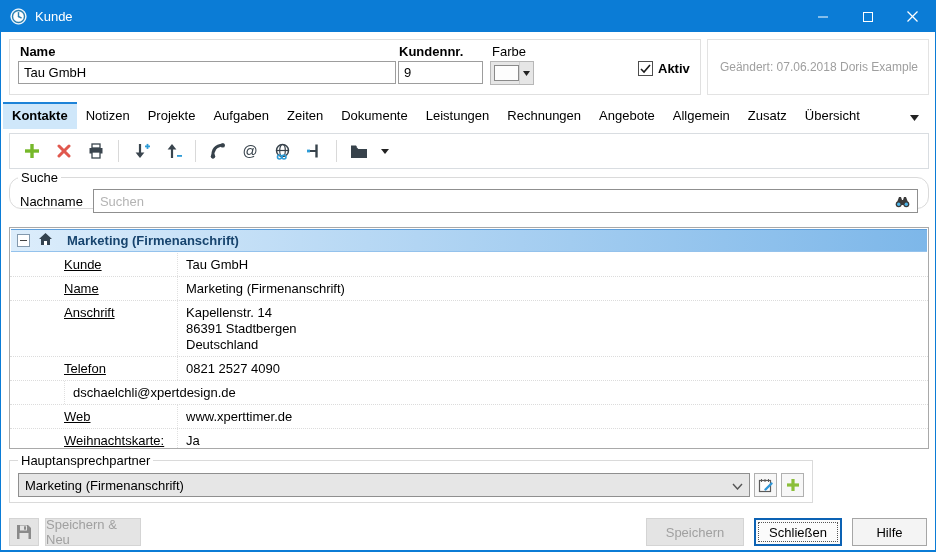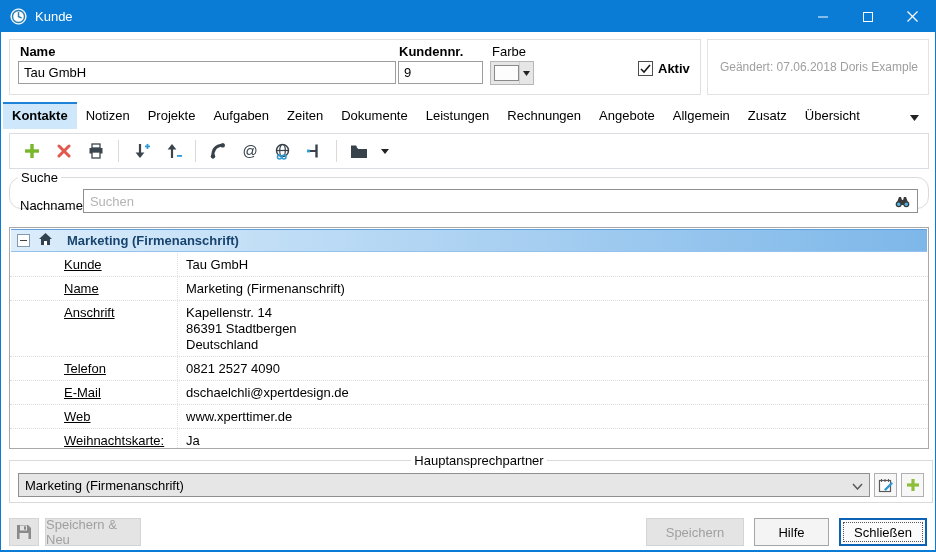--- a/index.html
+++ b/index.html
@@ -52,21 +52,21 @@
   .toolbar {
     position:absolute; top:132px; left:8px; width:920px; height:36px;
     border:1px solid #d9dde1; display:flex; align-items:center; padding:0 8px; gap:4px;
   }
   .tbtn { width:28px; height:28px; display:flex; align-items:center; justify-content:center; }
   .tsep { width:1px; height:22px; background:#d9d9d9; margin:0 4px; }
   
   fieldset { border:1px solid #dadada; position:absolute; padding:0; }
   legend { font-size:13px; color:#000; margin-left:8px; padding:0 3px; }
   .searchbox { top:169px; left:8px; width:920px; height:39px;border-radius:12px; }
-  .searchrow { display:flex; align-items:flex-end; padding:4px 10px 0 10px; }
+  .searchrow { display:flex; align-items:center; padding:4px 10px 0 10px; gap:10px; }
   .searchrow label { font-size:13px; }
   .searchinputwrap { position:relative; flex:1; }
   .searchinputwrap input {
     width:100%; height:24px; border:1px solid #8f8f8f; font-family:"Liberation Sans",sans-serif;
     font-size:13px; padding:0 28px 0 6px; color:#000;
   }
   .searchinputwrap input::placeholder { color:#b4b4b4; opacity:1; }
   .binocs { position:absolute; right:7px; top:5px; }
   
   .records { position:absolute; top:226px; left:8px; width:920px; height:222px;
@@ -78,21 +78,21 @@
   }
   .collapsebox { width:13px; height:13px; border:1px solid #8399ad; background:#fff;
     display:flex; align-items:center; justify-content:center; }
   .collapsebox .minus { width:7px; height:1px; background:#444; }
   .recheader .rectitle { font-size:13px; font-weight:bold; color:#17446e; margin-left:6px; }
   .recrow { display:flex; border-bottom:1px dotted #dcdcdc; padding-left:54px; min-height:23px; align-items:stretch; }
   .recrow .rlabel { width:113px; font-size:13px; color:#000; text-decoration:underline; padding-top:4px; }
   .recrow .rvalue { flex:1; border-left:1px dotted #e0e0e0; padding:4px 0 3px 8px;
     font-size:13px; color:#000; white-space:pre-line; line-height:16px; }
   
-  .hauptbox { top:452px; left:8px; width:924px; height:50px;text-align:center; }
+  .hauptbox { top:452px; left:8px; width:804px; height:50px; }
   .hauptrow { display:flex; align-items:center; padding:5px 8px 0 8px; gap:4px; }
   .combobox { flex:1; height:24px; background:#e6e6e6; border:1px solid #8f8f8f;
     display:flex; align-items:center; font-size:13px; padding:0 6px; color:#000; }
   .combobox .chev { margin-left:auto; }
   .sqbtn { width:23px; height:24px; border:1px solid #b0b0b0; background:#f7f7f7;
     display:flex; align-items:center; justify-content:center; }
   
   .footer { position:absolute; left:8px; right:8px; top:516px; height:30px; display:flex; align-items:center; }
   .btn { height:28px; font-family:"Liberation Sans",sans-serif; font-size:13px;
     background:#f4f4f4; border:1px solid #a6a6a6; color:#000;
@@ -317,21 +317,20 @@
       <span class="rlabel">Anschrift</span>
       <span class="rvalue">Kapellenstr. 14
 86391 Stadtbergen
 Deutschland</span>
     </div>
     <div class="recrow">
       <span class="rlabel">Telefon</span>
       <span class="rvalue">0821 2527 4090</span>
     </div>
     <div class="recrow">
-      <span class="rlabel">E-Mail</span>
       <span class="rvalue">dschaelchli@xpertdesign.de</span>
     </div>
     <div class="recrow">
       <span class="rlabel">Web</span>
       <span class="rvalue">www.xperttimer.de</span>
     </div>
     <div class="recrow">
       <span class="rlabel">Weihnachtskarte:</span>
       <span class="rvalue">Ja</span>
     </div>
@@ -371,18 +370,18 @@
       <svg width="16" height="16" viewBox="0 0 16 16">
         <path d="M1,1 h11 l3,3 v11 H1 Z" fill="#8a8a8a"></path>
         <rect x="4" y="1.5" width="7" height="5" fill="#e4e4e4"></rect>
         <rect x="8" y="2.3" width="2" height="3.4" fill="#8a8a8a"></rect>
         <rect x="3.5" y="9" width="9" height="6" fill="#e4e4e4"></rect>
       </svg>
     </span>
     <span class="btn savenew disabled">Speichern &amp; Neu</span>
     <span class="rightbtns">
       <span class="btn save disabled">Speichern</span>
+      <span class="btn close">Schließen</span>
       <span class="btn help">Hilfe</span>
-      <span class="btn close">Schließen</span>
     </span>
   </div>
 
 </div>
 
 </body></html>

